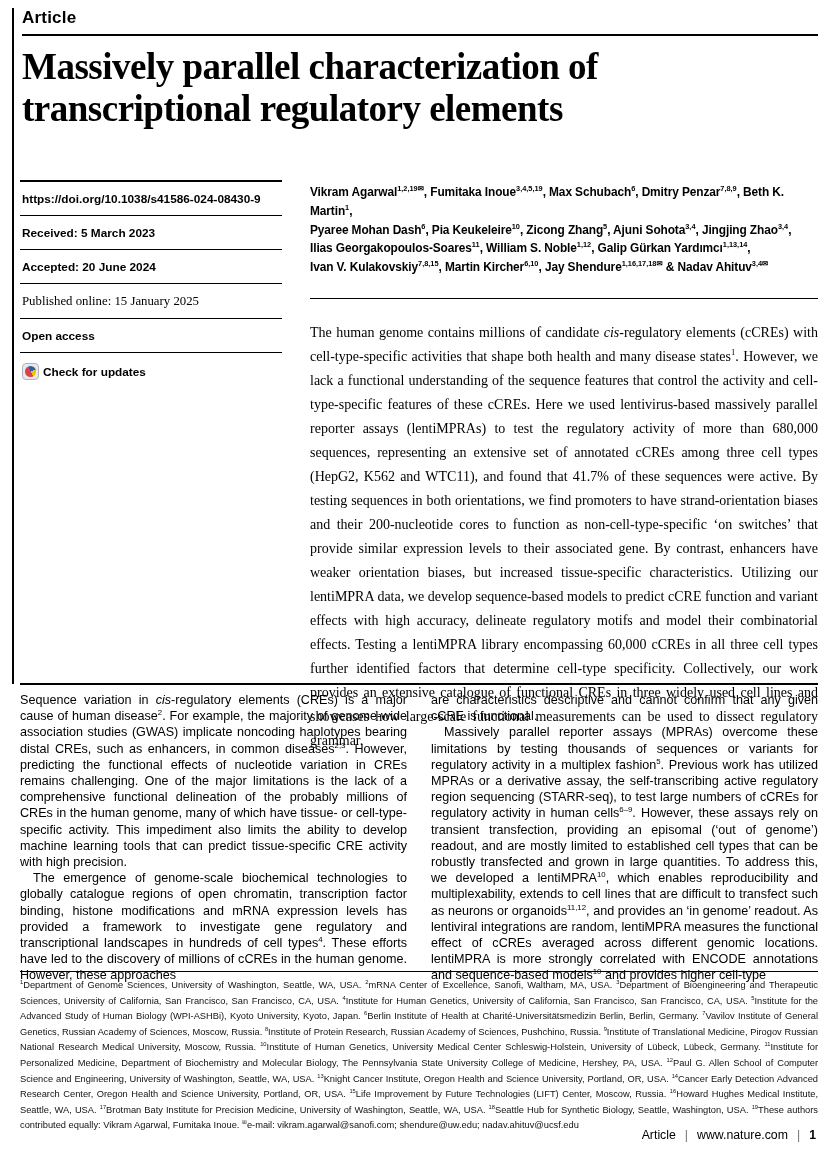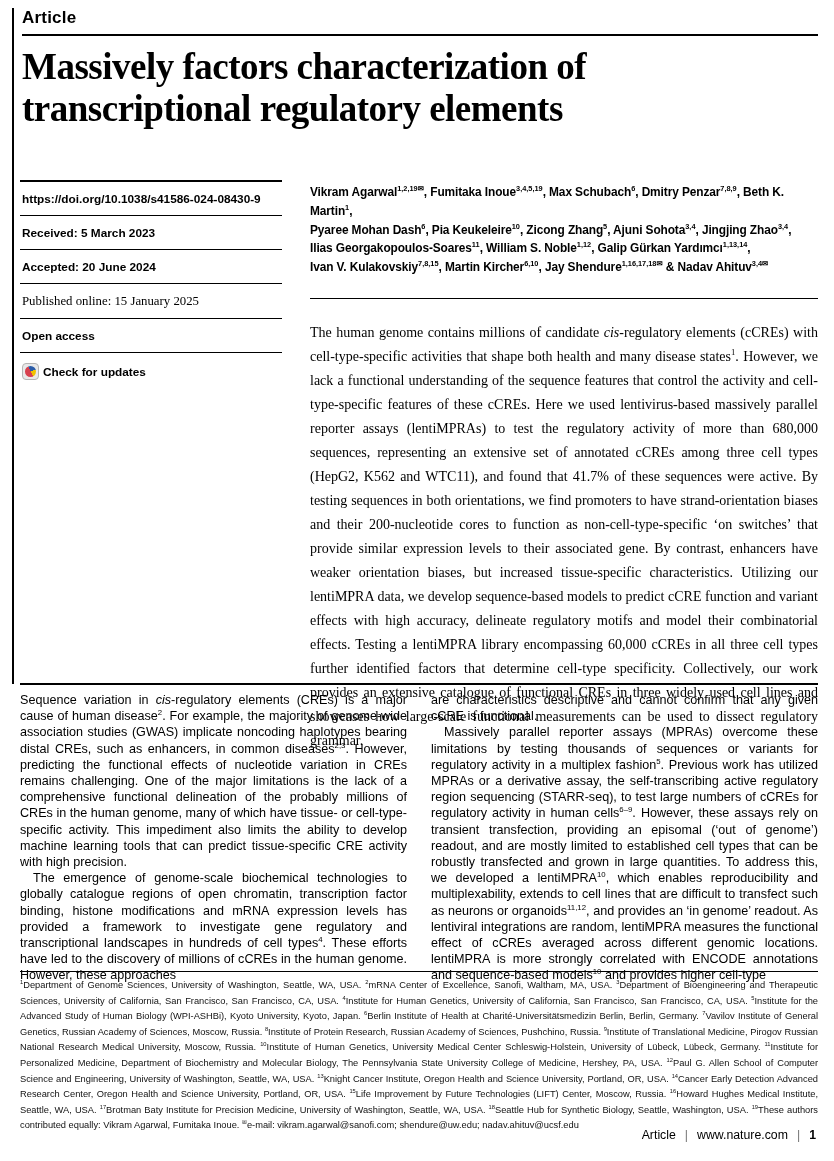--- a/index.html
+++ b/index.html
@@ -63,21 +63,21 @@
 </style>
 </head>
 <body>
 
 <div class="page">
   <div class="vbar"></div>
 
   <div class="header">
     <div class="article-label">Article</div>
     <div class="header-rule"></div>
-    <h1 class="paper-title">Massively factors characterization of
+    <h1 class="paper-title">Massively parallel characterization of
 transcriptional regulatory elements</h1>
   </div>
 
   <div class="meta-grid">
     <div class="meta-col">
       <div class="meta-row">https://doi.org/10.1038/s41586-024-08430-9</div>
       <div class="meta-row">Received: 5 March 2023</div>
       <div class="meta-row">Accepted: 20 June 2024</div>
       <div class="meta-row serif">Published online: 15 January 2025</div>
       <div class="meta-row">Open access</div>

